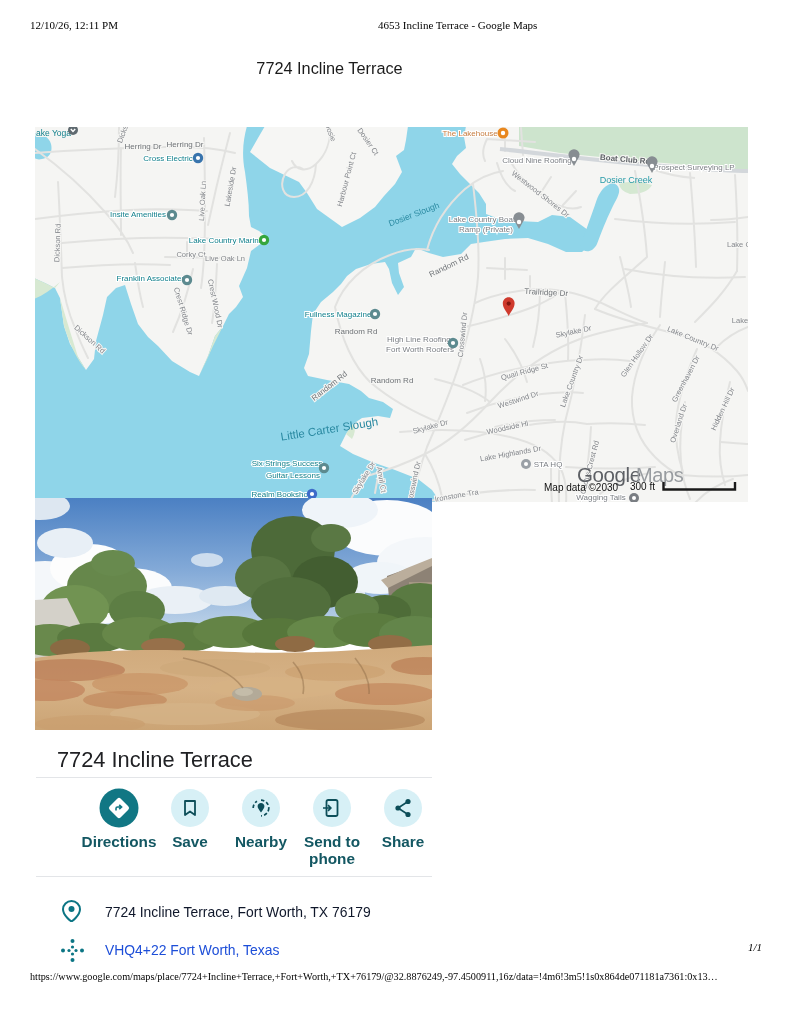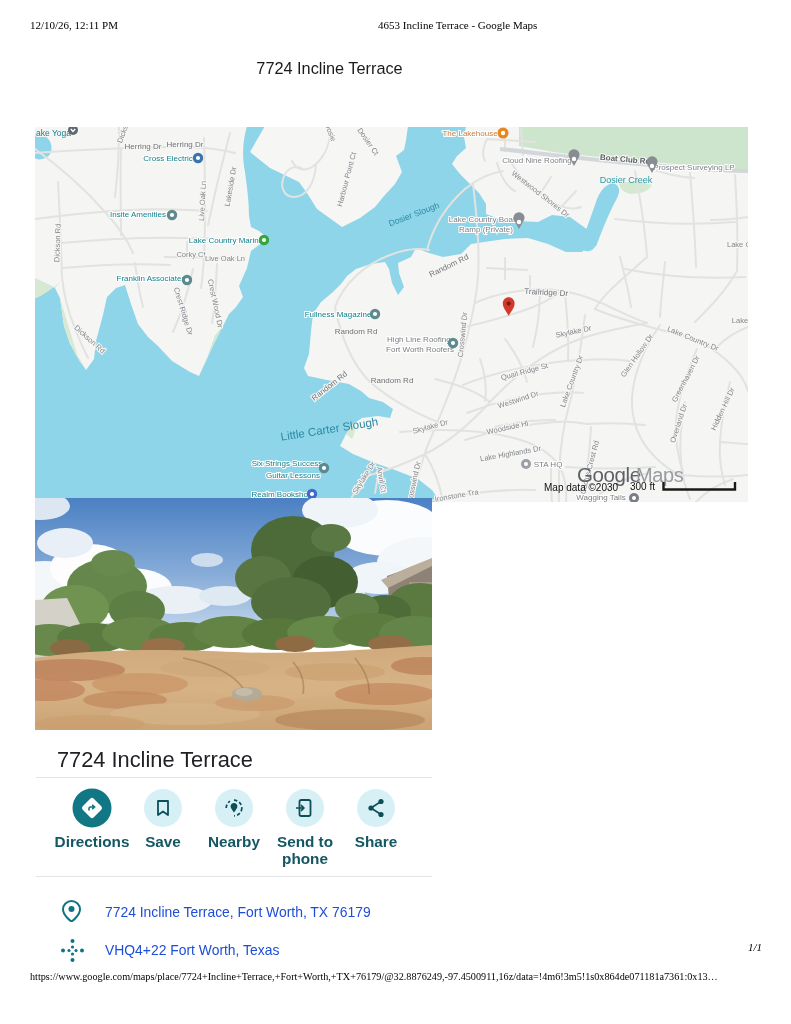--- a/index.html
+++ b/index.html
@@ -455,21 +455,21 @@
 <ellipse cx="209" cy="194" rx="9" ry="4" fill="#c4bca9"></ellipse>
 
 <path d="M148,160 C178,166 198,176 208,190 M258,164 C268,175 270,185 268,196 M320,160 C330,172 335,184 334,196" stroke="#8a6844" stroke-width="1.6" fill="none" opacity="0.45"></path>
 </svg>
 </div>
 
 <div class="abs" style="left:57px;top:747px;font-size:21.8px;color:#202124;">7724 Incline Terrace</div>
 
 <div class="abs" style="left:36px;top:777px;width:396px;height:1px;background:#e3e5e8;"></div>
 
-<div class="abs" style="left:0;top:788px;">
+<div class="abs" style="left:0;top:788px;padding-left:27px;">
 <svg width="440" height="82" viewBox="0 0 440 82" xmlns="http://www.w3.org/2000/svg">
 
 <g>
 <circle cx="92" cy="20" r="19.5" fill="#117784"></circle>
 <rect x="84.2" y="12.2" width="15.6" height="15.6" rx="2.5" transform="rotate(45 92 20)" fill="#fff"></rect>
 <path d="M89,22.5 L89,20.5 Q89,19 90.5,19 L94,19 M92.2,16.8 L94.6,19 L92.2,21.2" stroke="#117784" stroke-width="1.6" fill="none"></path>
 </g>
 
 <g>
 <circle cx="163" cy="20" r="19" fill="#d7f0f6"></circle>
@@ -513,21 +513,21 @@
 </svg>
 </div>
 
 <div class="abs" style="left:36px;top:876px;width:396px;height:1px;background:#e3e5e8;"></div>
 
 <svg class="abs" style="left:62px;top:900px;" width="19" height="22" viewBox="0 0 19 22">
 <path d="M9.5,1 C14.2,1 18,4.8 18,9.3 C18,12.4 16.2,15.2 13.8,17.8 C12.3,19.4 10.7,20.7 9.5,21.5 C8.3,20.7 6.7,19.4 5.2,17.8 C2.8,15.2 1,12.4 1,9.3 C1,4.8 4.8,1 9.5,1 Z" fill="none" stroke="#0c7584" stroke-width="2"></path>
 <circle cx="9.5" cy="9" r="3" fill="#0c7584"></circle>
 </svg>
 
-<div class="abs" style="left:105px;top:904px;font-size:13.9px;color:#1d4ed8;">7724 Incline Terrace, Fort Worth, TX 76179</div>
+<div class="abs" style="left:105px;top:904px;font-size:13.9px;color:#0f172a;">7724 Incline Terrace, Fort Worth, TX 76179</div>
 
 <svg class="abs" style="left:60px;top:938px;" width="25" height="25" viewBox="0 0 25 25">
 <g fill="#0c7584">
 <circle cx="12.5" cy="3" r="2"></circle>
 <circle cx="3" cy="12.5" r="2"></circle>
 <circle cx="9" cy="12.5" r="1.6"></circle>
 <circle cx="12.5" cy="9" r="1.6"></circle>
 <circle cx="16" cy="12.5" r="1.6"></circle>
 <circle cx="12.5" cy="16" r="1.6"></circle>
 <circle cx="22" cy="12.5" r="2"></circle>

